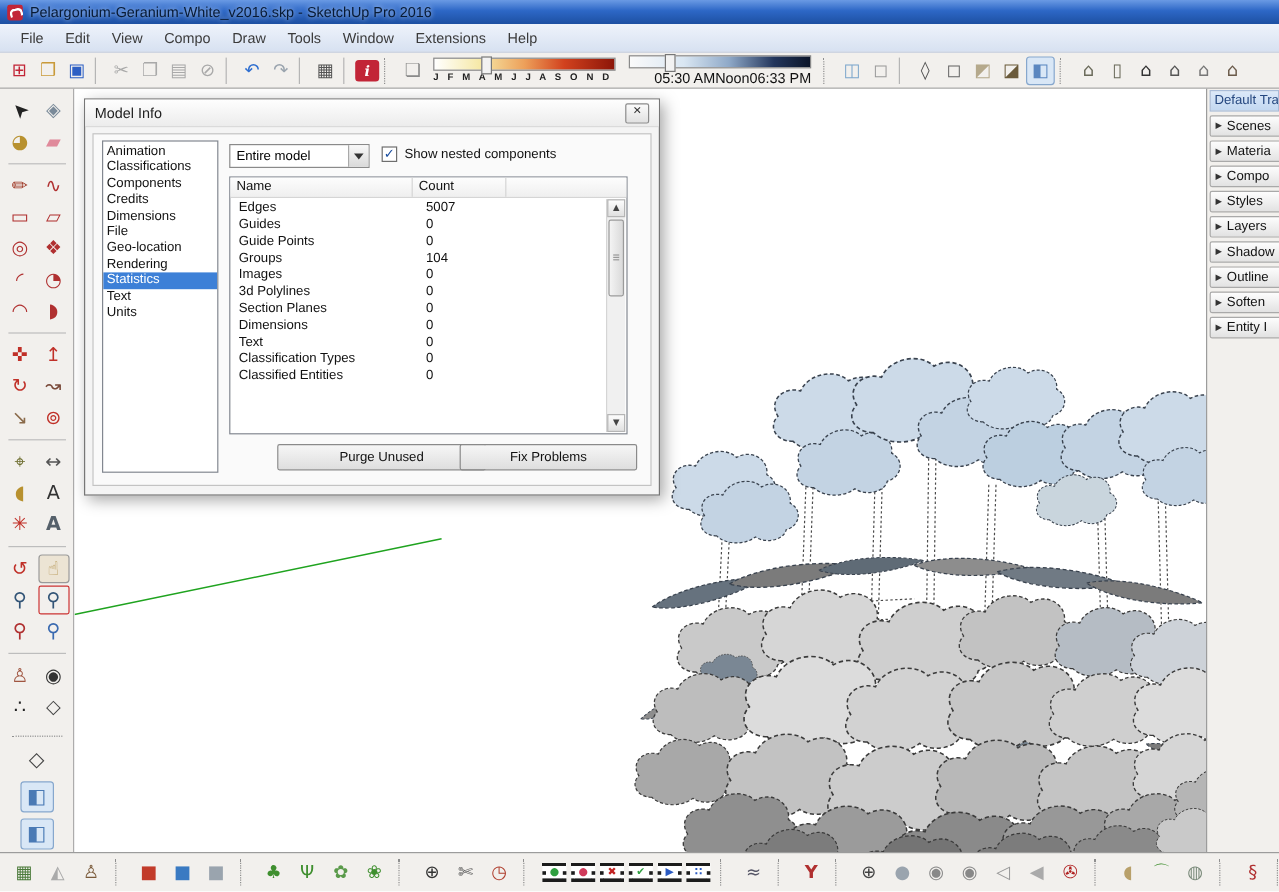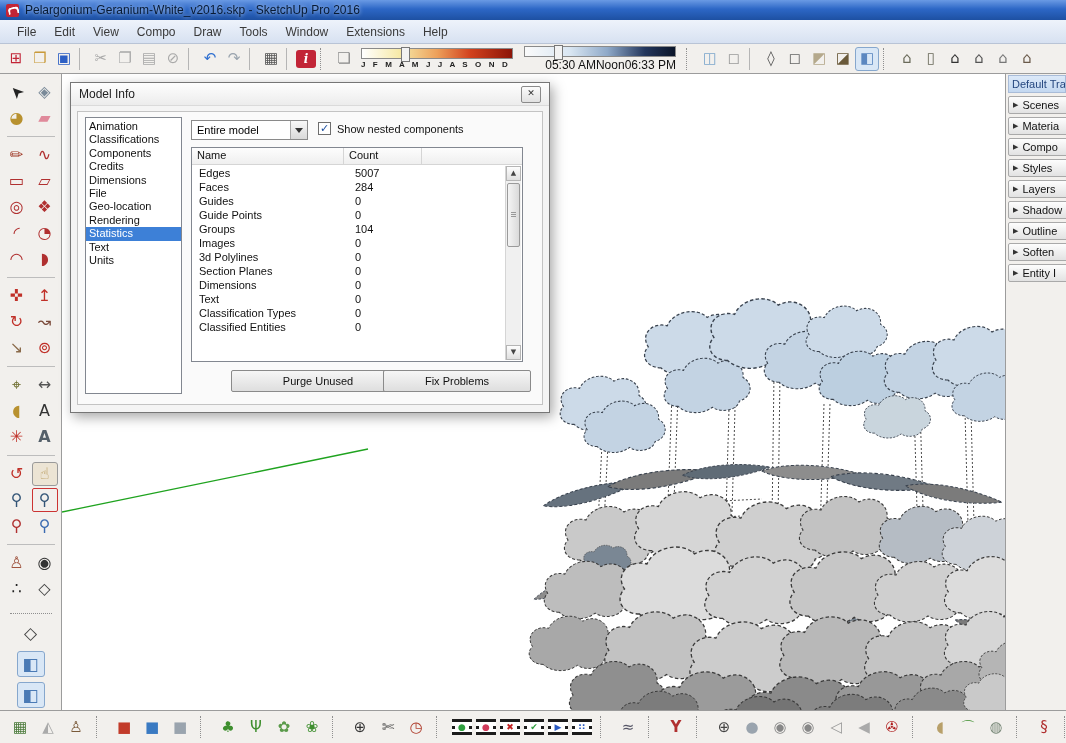--- a/index.html
+++ b/index.html
@@ -462,24 +462,20 @@
       <span class="th c1">Name</span>
       <span class="th c2">Count</span>
       <span class="th c3"></span>
     </div>
     <div class="tbl-body">
         <div class="tr">
           <span class="td-name">Edges</span>
           <span class="td-count">5007</span>
         </div>
         <div class="tr">
-          <span class="td-name">Faces</span>
-          <span class="td-count">284</span>
-        </div>
-        <div class="tr">
           <span class="td-name">Guides</span>
           <span class="td-count">0</span>
         </div>
         <div class="tr">
           <span class="td-name">Guide Points</span>
           <span class="td-count">0</span>
         </div>
         <div class="tr">
           <span class="td-name">Groups</span>
           <span class="td-count">104</span>

